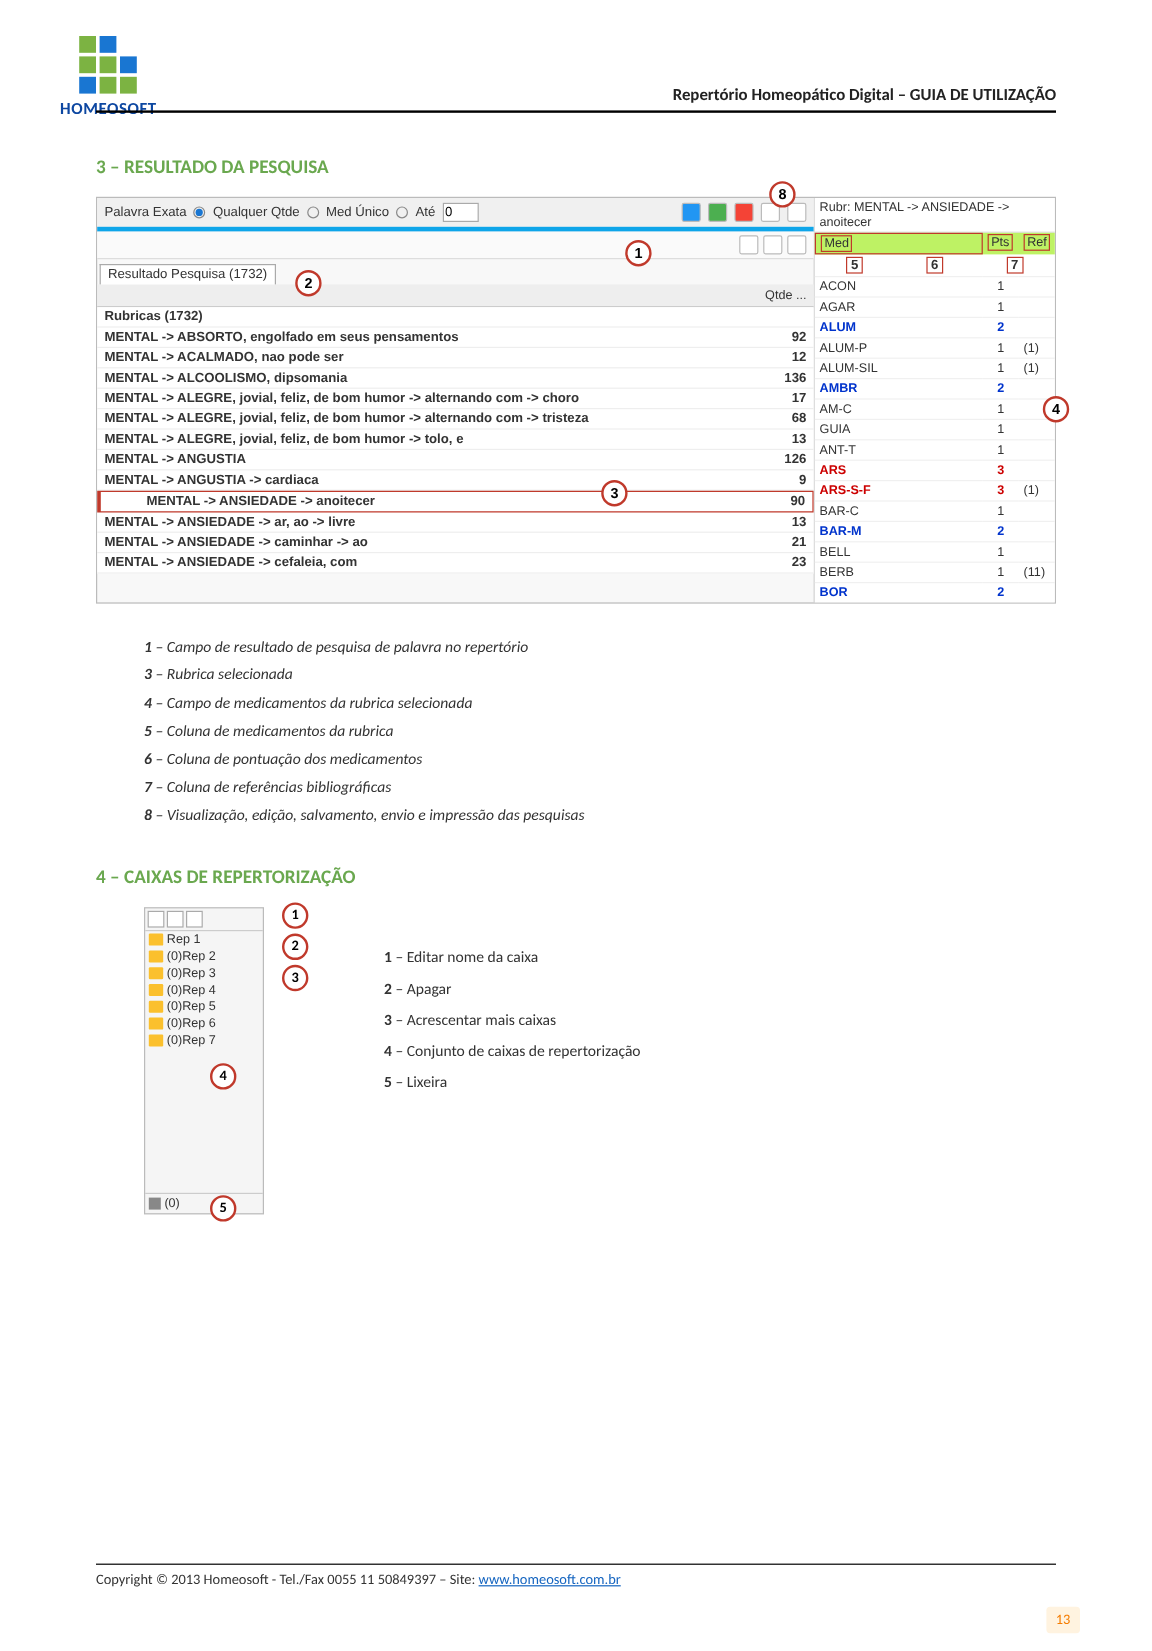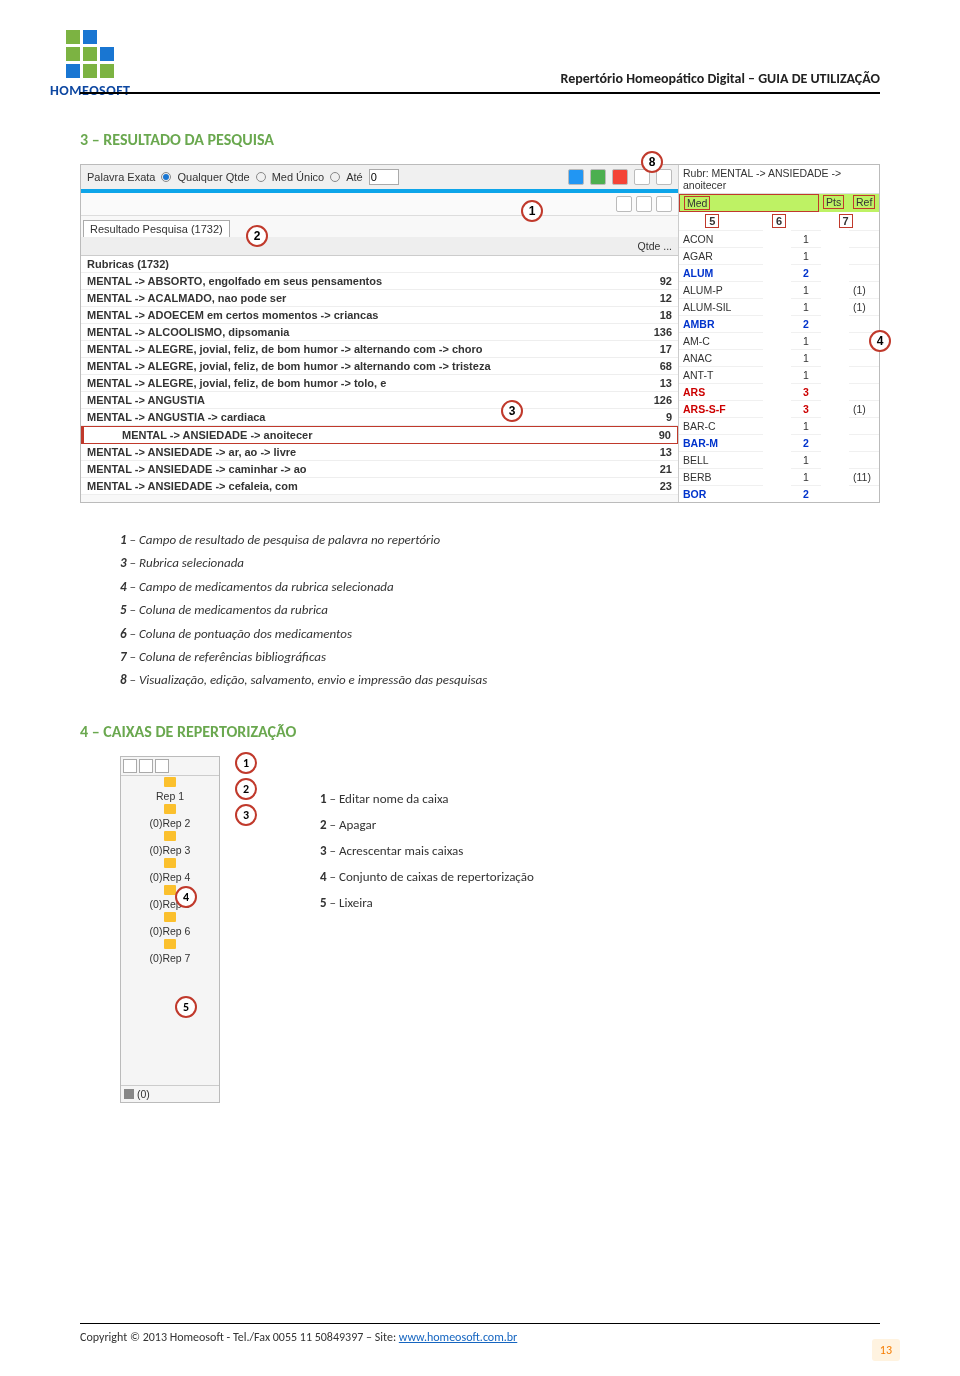--- a/index.html
+++ b/index.html
@@ -36,39 +36,39 @@
   .result-row .cA { flex: 1; padding: 2px 6px; white-space: nowrap; overflow: hidden; text-overflow: ellipsis; }
   .result-row .cB { width: 50px; padding: 2px 6px; text-align: right; }
   .result-row.sel { border: 1.5px solid #c0392b; border-left-width: 3px; padding-left: 32px; }
   .ss-right { width: 200px; background: #fff; }
   .rubr-line { padding: 2px 4px; font-size: 10.5px; border-bottom: 1px solid #ddd; }
   .med-head { display: flex; background: #bef264; font-size: 10.5px; }
   .med-head div { padding: 2px 4px; }
   .mhA { flex: 1; border: 1px solid #c0392b; }
   .mhB { width: 30px; }
   .mhC { width: 30px; }
-  .med-row { display: flex; font-size: 10.5px; gap: 28px; }
+  .med-row { display: flex; font-size: 10.5px; }
   .med-row div { padding: 2px 4px; border-top: 1px solid #f0f0f0; }
   .med-row .mA { flex: 1; }
   .med-row .mB { width: 30px; text-align: center; }
   .med-row .mC { width: 30px; }
   .bold-blue { color: #0033cc; font-weight: bold; }
   .bold-red { color: #cc0000; font-weight: bold; }
   .callout { position: absolute; width: 22px; height: 22px; border: 2px solid #c0392b; border-radius: 50%; background: #fff; color: #000; font-weight: bold; display: flex; align-items: center; justify-content: center; font-size: 12px; z-index: 5; }
   .red-box-sm { border: 1.5px solid #c0392b; padding: 0 2px; }
   .legend { margin: 25px 0 30px 40px; line-height: 1.8; font-size: 13px; font-style: italic; }
   .rep-box { width: 100px; border: 1px solid #bbb; background: #f5f5f5; font-size: 10.5px; font-family: Tahoma, sans-serif; position: relative; display: inline-block; vertical-align: top; }
   .rep-toolbar { display:flex; gap:2px; padding:2px; border-bottom:1px solid #ccc; }
   .rep-toolbar span { width:14px; height:14px; background:#fff; border:1px solid #aaa; }
-  .rep-item { display:flex; align-items:center; gap:3px; padding:1px 3px;flex-direction:column; }
+  .rep-item { display:flex; align-items:center; gap:3px; padding:1px 3px; }
   .rep-item .folder { width:12px; height:10px; background:#fbc02d; border-radius:1px; }
   .rep-bottom { margin-top: 120px; border-top:1px solid #ccc; padding:2px 3px; display:flex; align-items:center; gap:3px; }
   .rep-section { display: flex; align-items: flex-start; gap: 100px; margin-left: 40px; }
   .rep-legend { line-height: 2; font-size: 13px; margin-top: 30px; }
-  .footer { position: absolute; bottom: 32px; left: 80px; right: 80px; border-top: 1px solid #000; padding-top: 6px; font-size: 12px; }
+  .footer { position: absolute; bottom: 52px; left: 80px; right: 80px; border-top: 1px solid #000; padding-top: 6px; font-size: 12px; }
   .footer a { color: #1565c0; }
   .page-num { position: absolute; bottom: 15px; right: 60px; color: #f57c00; font-size: 12px; background: #fff3e0; padding: 4px 8px; border-radius: 3px; }
 </style>
 </head>
 <body>
 
 <div class="page">
   <div class="logo">
     <div class="logo-squares">
       <div class="sq g"></div>
@@ -127,24 +127,20 @@
               </div>
               <div class="result-row">
                 <div class="cA">MENTAL -&gt; ABSORTO, engolfado em seus pensamentos</div>
                 <div class="cB">92</div>
               </div>
               <div class="result-row">
                 <div class="cA">MENTAL -&gt; ACALMADO, nao pode ser</div>
                 <div class="cB">12</div>
               </div>
               <div class="result-row">
-                <div class="cA">MENTAL -&gt; ADOECEM em certos momentos -&gt; criancas</div>
-                <div class="cB">18</div>
-              </div>
-              <div class="result-row">
                 <div class="cA">MENTAL -&gt; ALCOOLISMO, dipsomania</div>
                 <div class="cB">136</div>
               </div>
               <div class="result-row">
                 <div class="cA">MENTAL -&gt; ALEGRE, jovial, feliz, de bom humor -&gt; alternando com -&gt; choro</div>
                 <div class="cB">17</div>
               </div>
               <div class="result-row">
                 <div class="cA">MENTAL -&gt; ALEGRE, jovial, feliz, de bom humor -&gt; alternando com -&gt; tristeza</div>
                 <div class="cB">68</div>
@@ -222,21 +218,21 @@
               <div class="mA bold-blue">AMBR</div>
               <div class="mB bold-blue">2</div>
               <div class="mC"></div>
             </div>
             <div class="med-row">
               <div class="mA ">AM-C</div>
               <div class="mB ">1</div>
               <div class="mC"></div>
             </div>
             <div class="med-row">
-              <div class="mA ">ANAC</div>
+              <div class="mA ">GUIA</div>
               <div class="mB ">1</div>
               <div class="mC"></div>
             </div>
             <div class="med-row">
               <div class="mA ">ANT-T</div>
               <div class="mB ">1</div>
               <div class="mC"></div>
             </div>
             <div class="med-row">
               <div class="mA bold-red">ARS</div>

